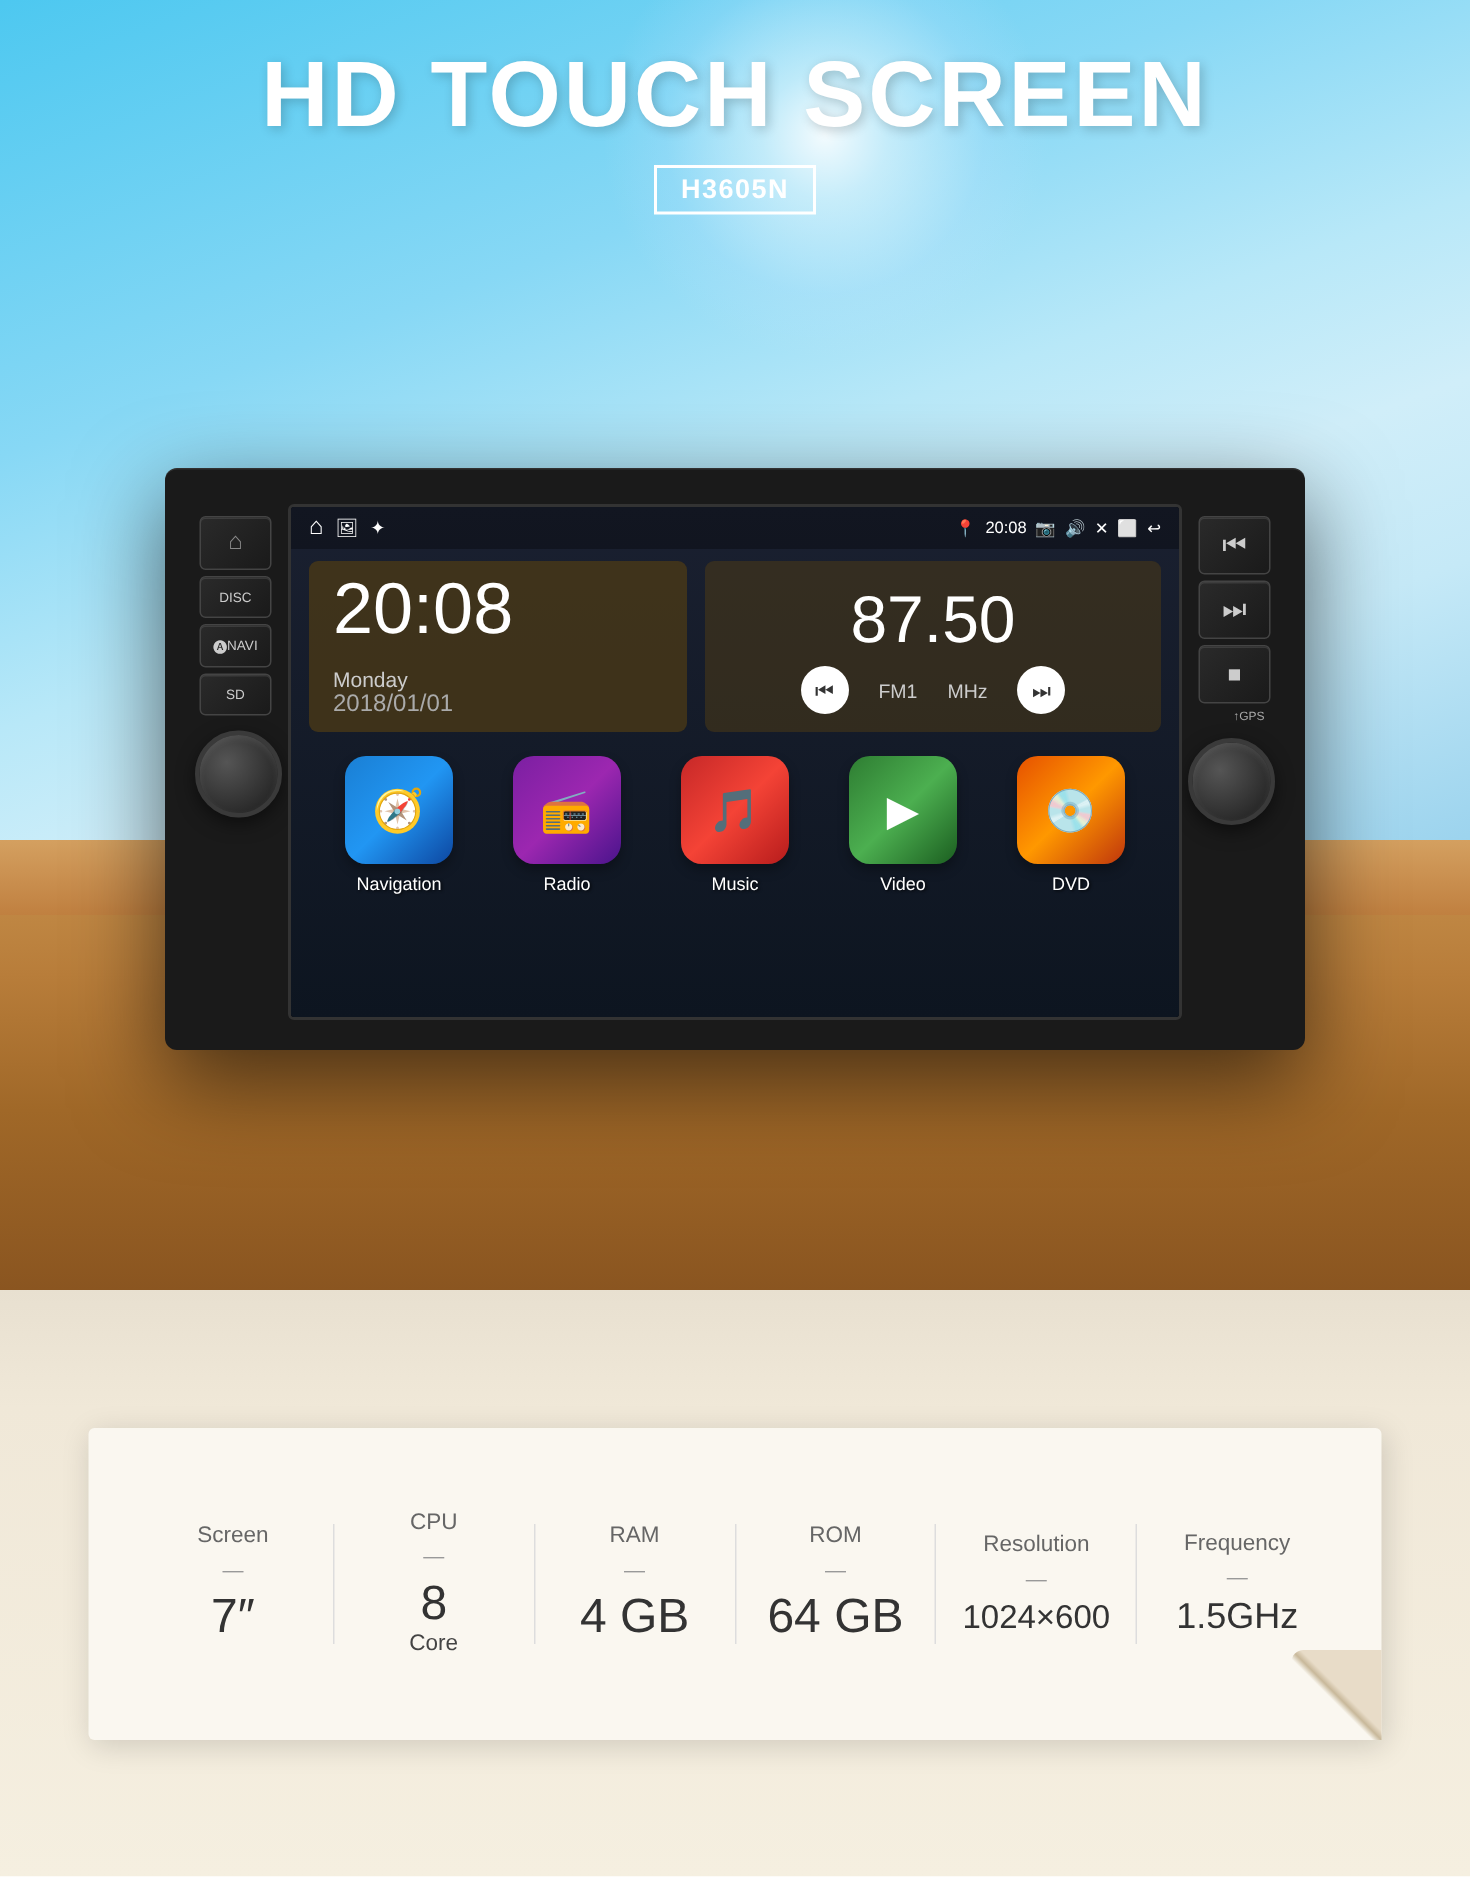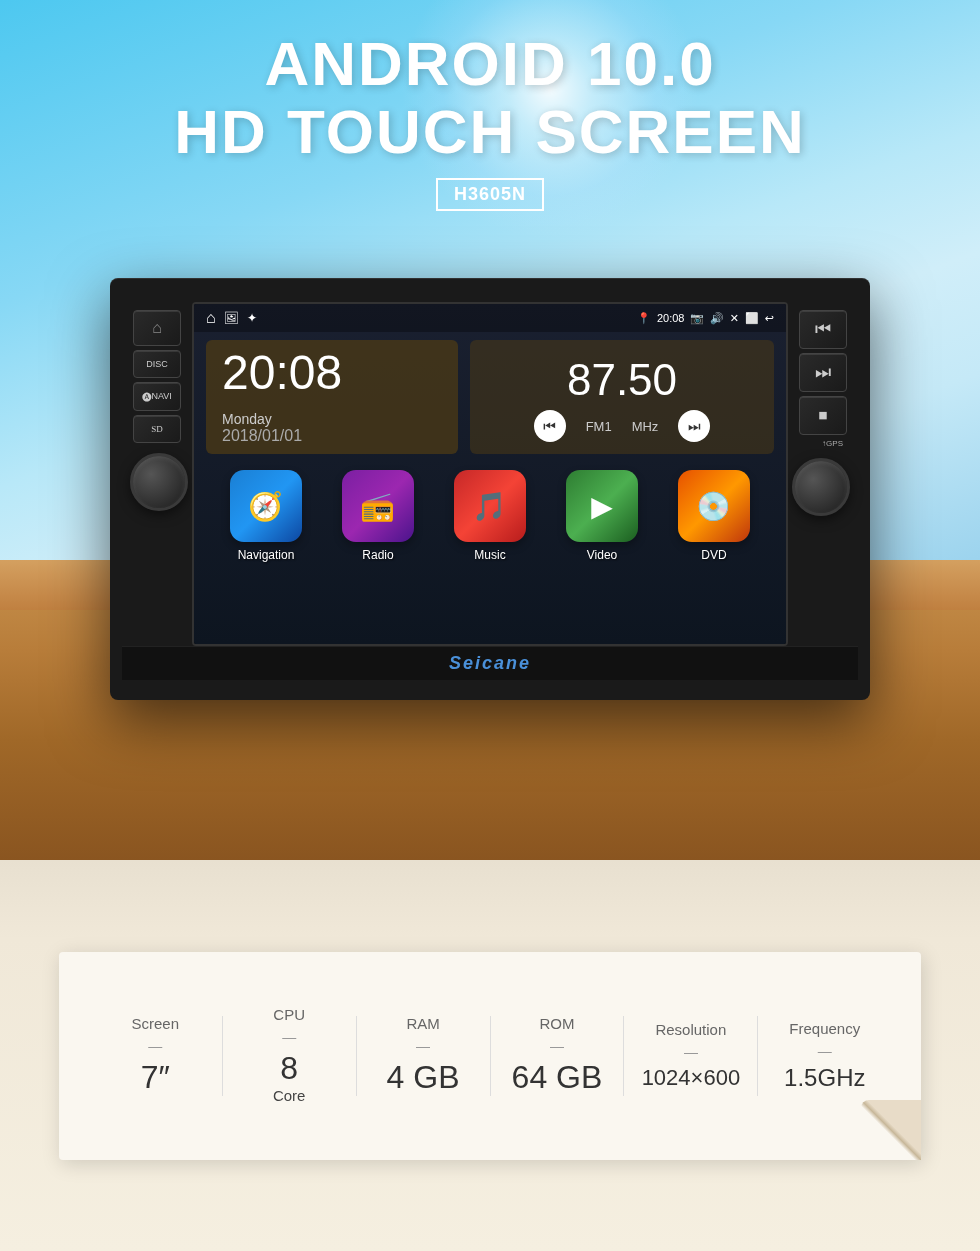--- a/index.html
+++ b/index.html
@@ -436,21 +436,20 @@
       color: #444;
     }
   </style>
 </head>
 <body>
 
 <div class="hero-section">
   <div class="sun-glare"></div>
 
   <div class="hero-title">
-    <div class="line1">ANDROID 10.0</div>
     <div class="line2">HD TOUCH SCREEN</div>
     <div class="model-badge">H3605N</div>
   </div>
 
   <div class="desk-area">
     <div class="desk-surface"></div>
   </div>
 
   <div class="device-container">
     <div class="device">
@@ -463,21 +462,21 @@
             <div class="side-btn">
               <span class="btn-icon">⌂</span>
             </div>
             <div class="side-btn">
               <span style="font-size:9px;color:#ccc;">DISC</span>
             </div>
             <div class="side-btn">
               <span style="font-size:9px;color:#ccc;">🅐NAVI</span>
             </div>
             <div class="side-btn">
-              <span style="font-size:9px;color:#ccc;font-family:Liberation Serif, serif;">SD</span>
+              <span style="font-size:9px;color:#ccc;">SD</span>
             </div>
           </div>
           <div class="knob-left"></div>
         </div>
 
         <div class="screen-wrapper">
           <div class="android-screen">
 
             <div class="status-bar">
               <div class="status-left">
@@ -556,23 +555,20 @@
             <div class="media-btn">⏮</div>
             <div class="media-btn">⏭</div>
             <div class="media-btn">⏹</div>
             <div class="gps-label">↑GPS</div>
           </div>
           <div class="knob-right"></div>
         </div>
 
       </div>
 
-      <div class="brand-bar">
-        <span class="brand-name">Seicane</span>
-      </div>
     </div>
   </div>
 </div>
 
 <div class="specs-section">
   <div class="specs-card">
 
     <div class="spec-item">
       <span class="spec-label">Screen</span>
       <span class="spec-dash">—</span>

